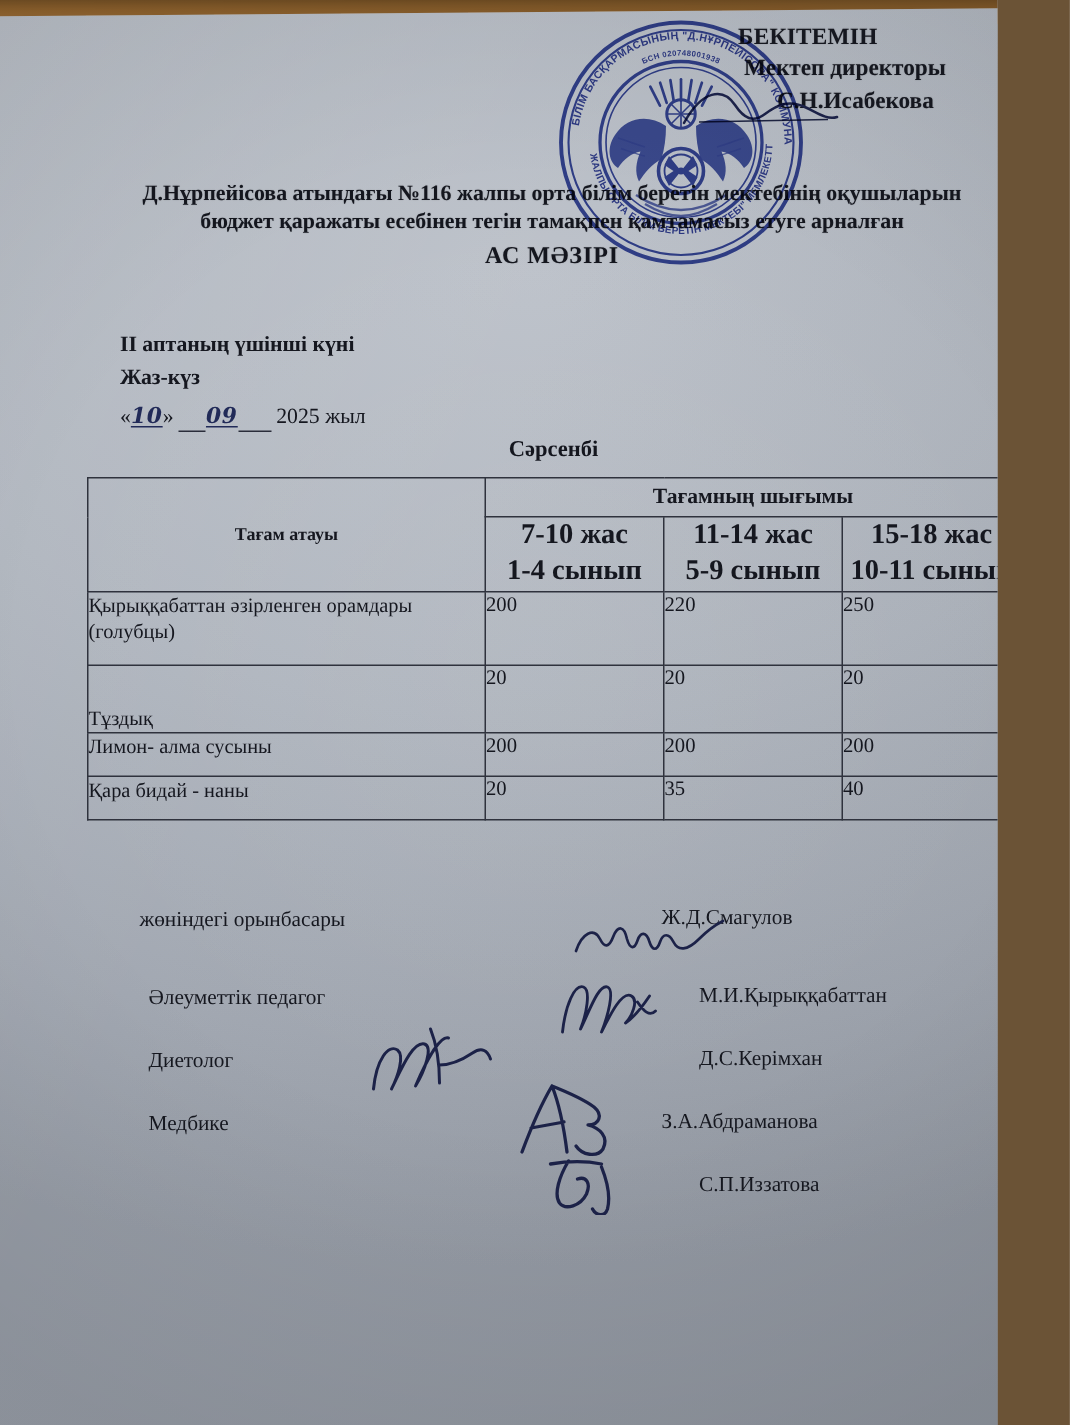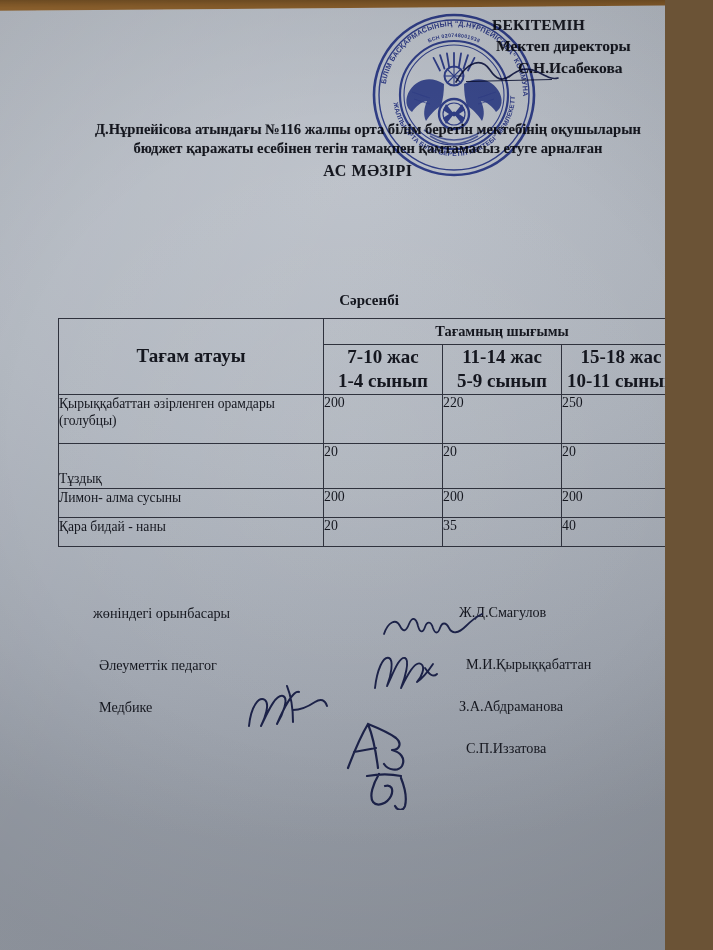--- a/index.html
+++ b/index.html
@@ -165,21 +165,21 @@
   #menu-table th, #menu-table td {
     border: 1.15px solid #2f323d;
     padding: 0;
     background: transparent;
   }
   #menu-table th {
     font-weight: bold;
     text-align: center;
   }
   .th-dish {
-    font-size: 19px;
+    font-size: 12px;
     vertical-align: middle;
     margin-top: 12px;
   }
   .th-yield {
     font-size: 14.4px;
     height: 25px;
     vertical-align: middle;
   }
   .th-age {
     height: 44px;
@@ -218,21 +218,21 @@
   }
   .sig-role {
     position: absolute;
     left: 0;
     top: 0;
     line-height: 1.3;
   }
   .sig-role.indent { left: 6px; }
   .sig-name {
     position: absolute;
-    left: 366px;
+    left: 348px;
     top: 0;
   }
   .sig-name.nudge { left: 373px; }
 
   
   .scribble {
     position: absolute;
     z-index: 8;
     pointer-events: none;
   }
@@ -284,20 +284,30 @@
       <path d="M4 30 C16 8, 30 6, 38 18 C44 27, 50 30, 58 24 C66 18, 74 14, 86 20 C94 24, 100 28, 106 26" stroke-width="1.7"></path>
     </svg>
 
     <div id="title" class="abs">
       <span>Д.Нұрпейісова атындағы №116 жалпы орта білім беретін мектебінің</span>
       <span>оқушыларын бюджет қаражаты есебінен тегін тамақпен</span>
       <span>қамтамасыз етуге арналған</span>
       <span class="big">АС МӘЗІРІ</span>
     </div>
 
+    <div id="dateblock" class="abs">
+      <div class="week">II  аптаның үшінші күні</div>
+      <div class="season">Жаз-күз</div>
+      <div class="dateline">
+        <span>«</span><span class="hw">10</span><span>»</span>
+        <span class="blank-rule" style="width:18px;">&nbsp;</span><span class="hw">09</span><span class="blank-rule" style="width:22px;">&nbsp;</span>
+        <span>2025</span>
+        <span>жыл</span>
+      </div>
+    </div>
 
     <div id="daylabel" class="abs">Сәрсенбі</div>
 
     <table id="menu-table" class="abs">
       <colgroup>
         <col style="width:265px;">
         <col style="width:119px;">
         <col style="width:119px;">
         <col style="width:119px;">
       </colgroup>
@@ -356,20 +366,24 @@
           <div>жөніндегі орынбасары</div>
         </div>
         <div class="sig-name">Ж.Д.Смагулов</div>
       </div>
 
       <div class="sig-row" style="height:42px;">
         <div class="sig-role indent">Әлеуметтік педагог</div>
         <div class="sig-name nudge">М.И.Қырыққабаттан</div>
       </div>
 
+      <div class="sig-row" style="height:42px;">
+        <div class="sig-role indent">Диетолог</div>
+        <div class="sig-name nudge">Д.С.Керімхан</div>
+      </div>
 
       <div class="sig-row" style="height:42px;">
         <div class="sig-role indent">Медбике</div>
         <div class="sig-name">З.А.Абдраманова</div>
       </div>
 
       <div class="sig-row" style="height:42px;">
         <div class="sig-name nudge">С.П.Иззатова</div>
       </div>
     </div>

